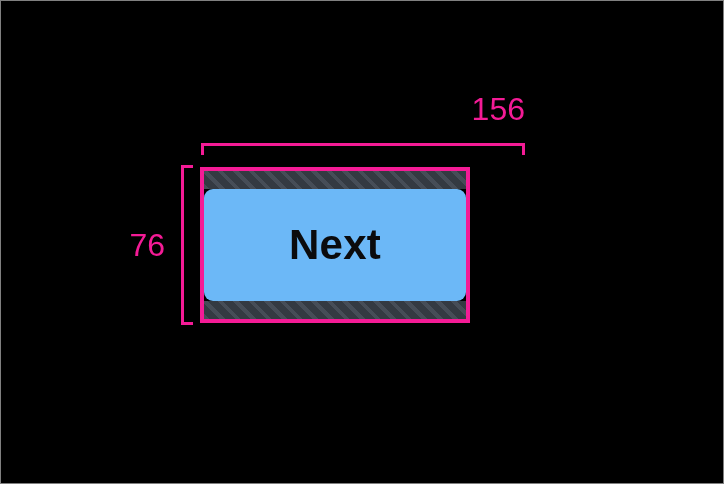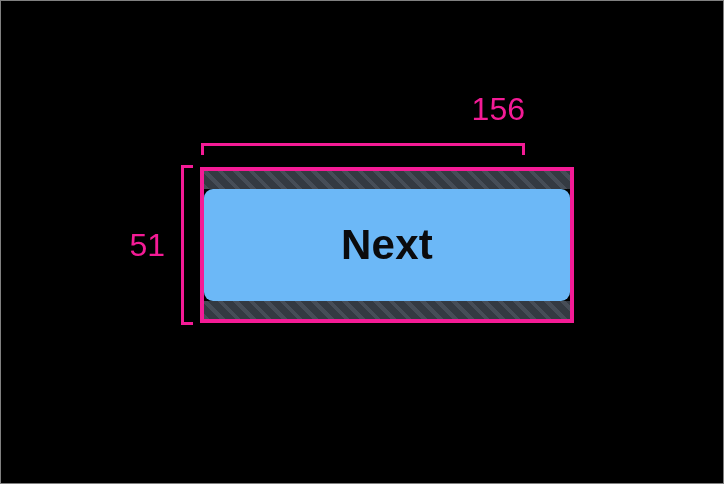--- a/index.html
+++ b/index.html
@@ -19,21 +19,21 @@
     border: 1px solid #808080;
     box-sizing: border-box;
     overflow: hidden;
   }
 
   
   .measure-box {
     position: absolute;
     left: 199px;
     top: 166px;
-    width: 374px;
+    width: 270px;
     height: 156px;
     box-sizing: border-box;
     border: 4px solid #f41b96;
   }
 
   
   .hatch-band {
     position: absolute;
     left: 0;
     right: 0;
@@ -119,21 +119,21 @@
   }
 </style>
 </head>
 <body>
 
 <div id="screen">
 
   <div class="dim-top-label">156</div>
   <div class="dim-top-bracket"></div>
 
-  <div class="dim-left-label">51</div>
+  <div class="dim-left-label">76</div>
   <div class="dim-left-bracket"></div>
 
   <div class="measure-box">
     <div class="hatch-band top"></div>
 
     <div class="next-button">Next</div>
 
     <div class="hatch-band bottom"></div>
   </div>
 

